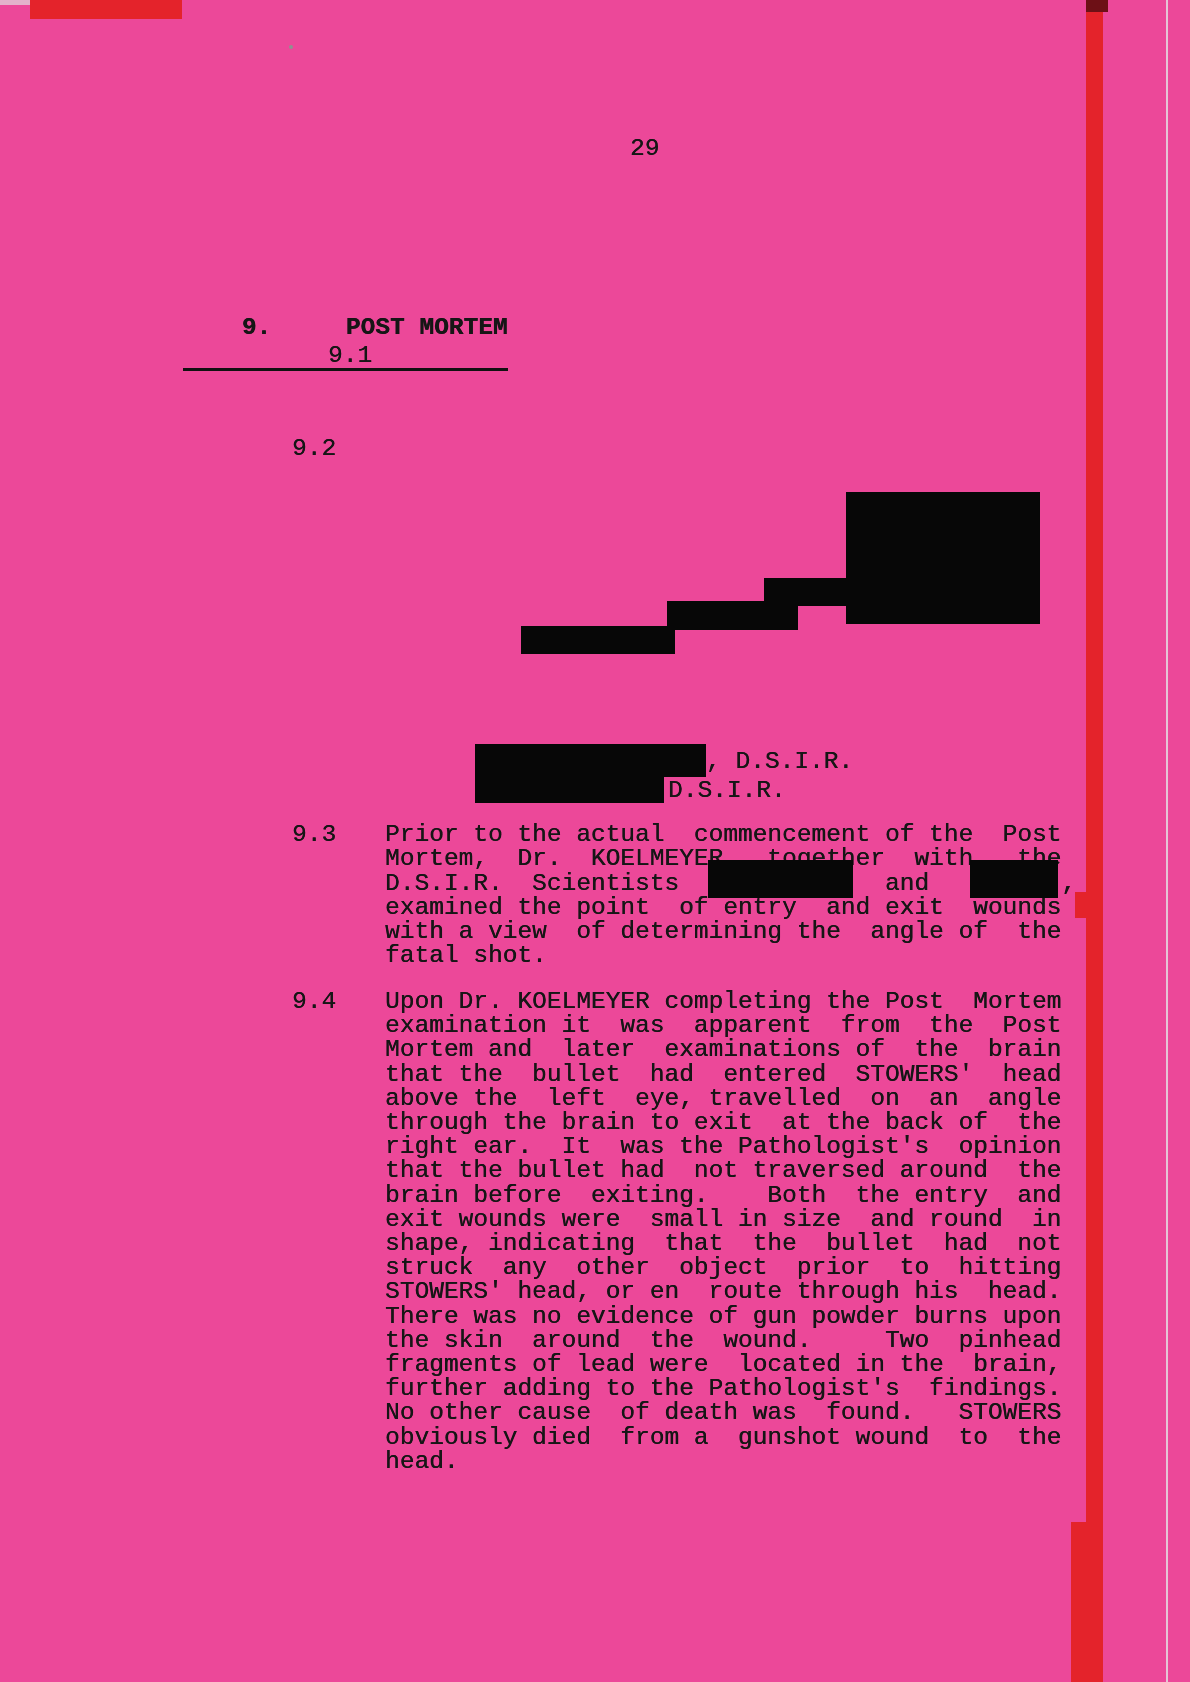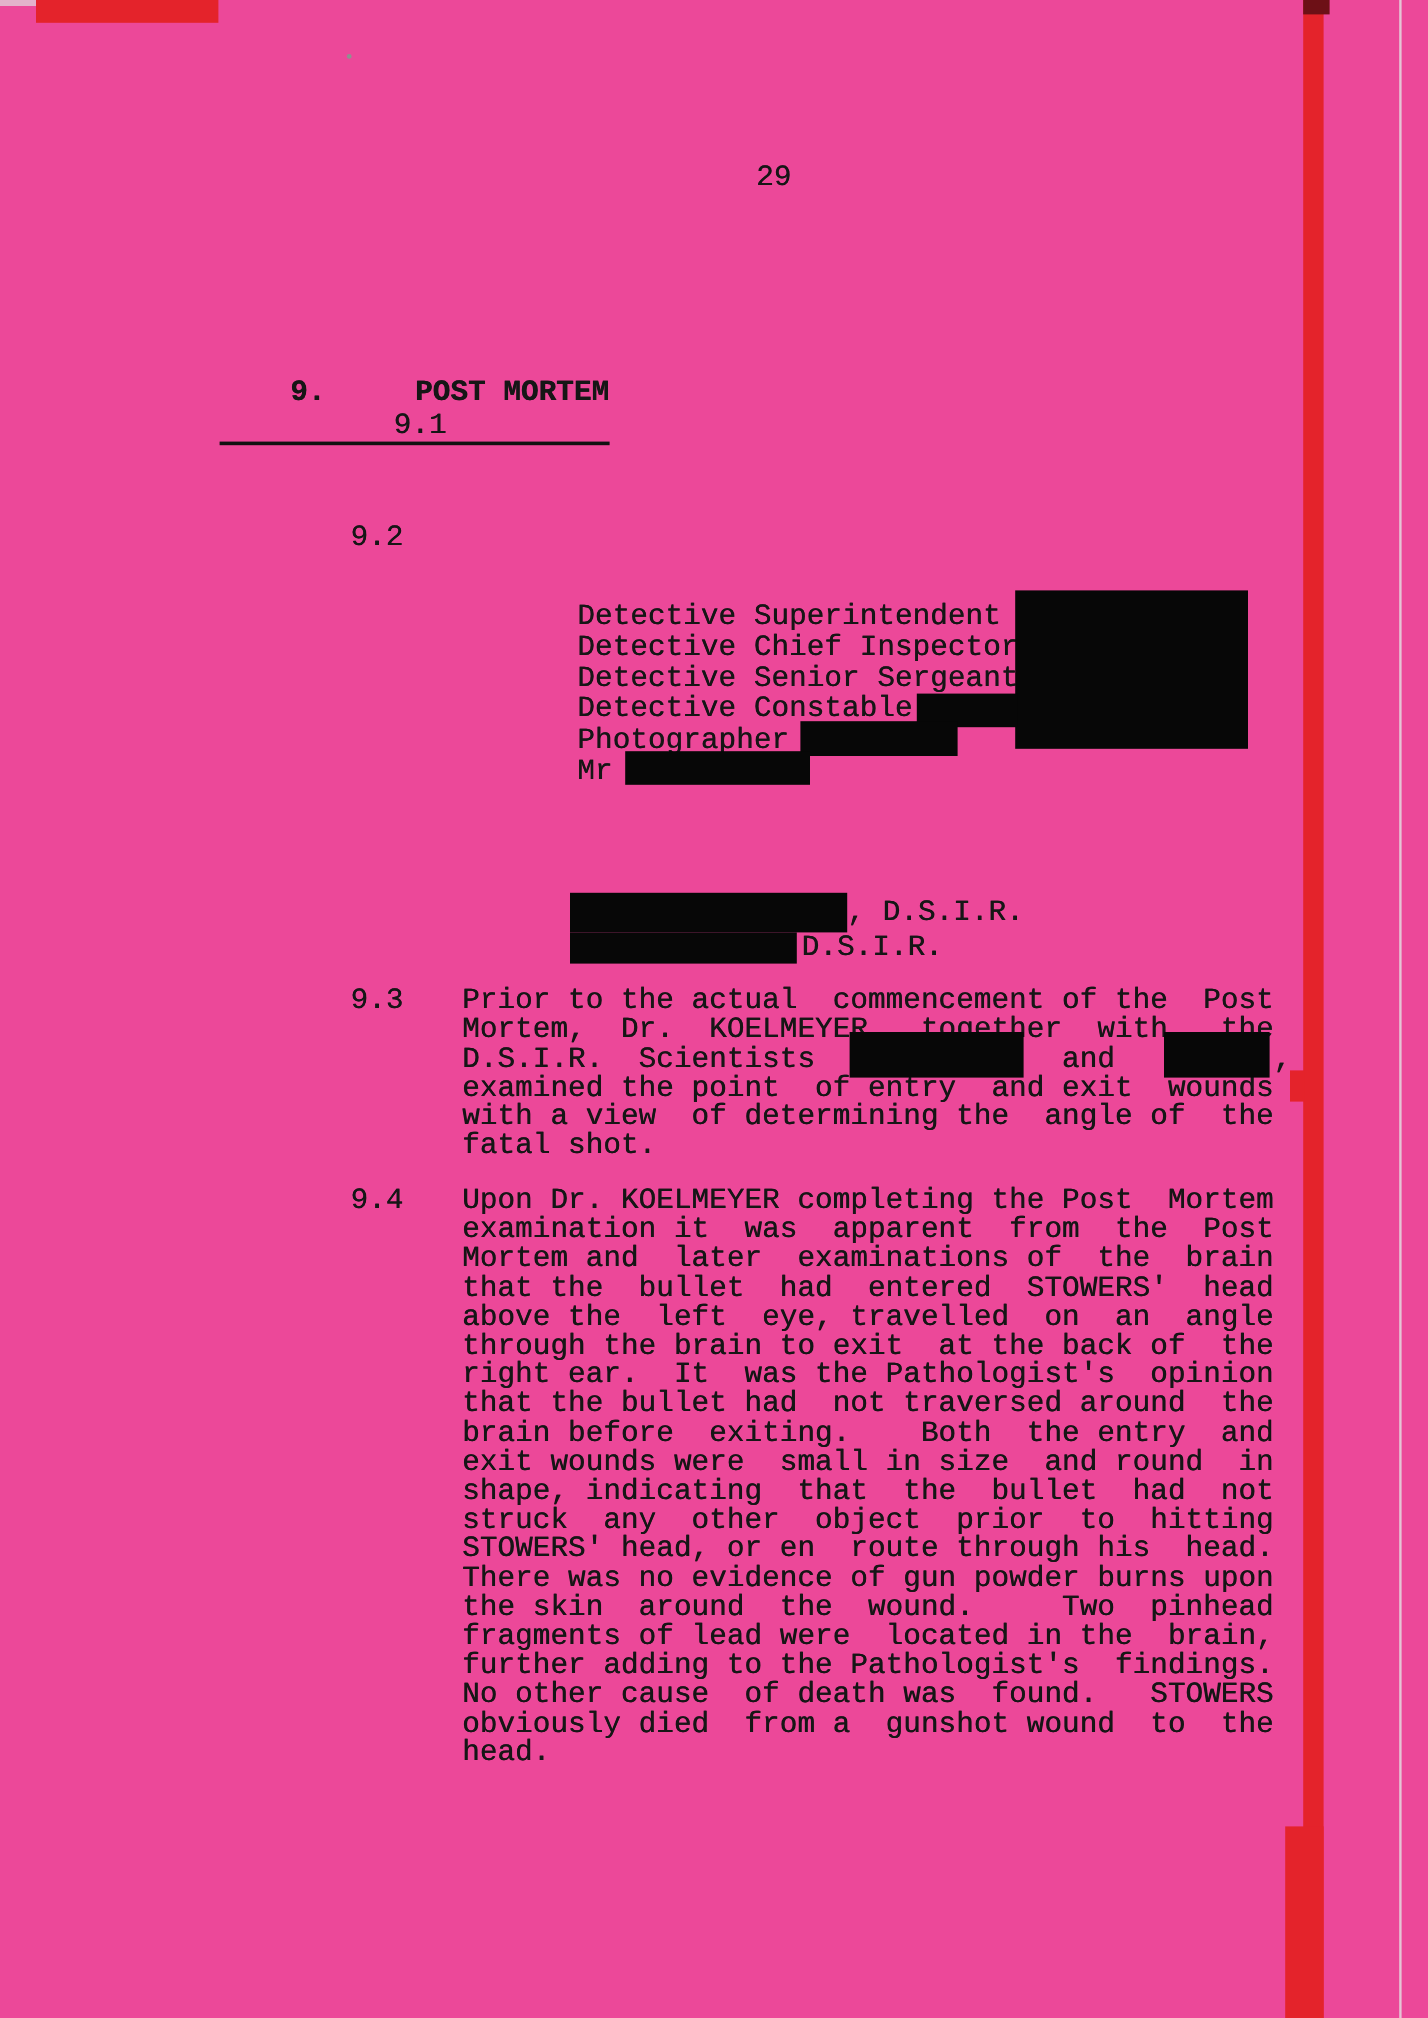--- a/index.html
+++ b/index.html
@@ -44,26 +44,20 @@
   <div class="mono abs" style="left:630px;top:136px;line-height:26px;">29</div>
 
   <div class="mono abs heading" style="left:183px;top:290px;">
     <span class="hnum">9.</span><span>POST MORTEM</span>
   </div>
 
   <div class="mono abs" style="left:292px;top:344px;line-height:24.4px;margin-left:36px;">9.1</div>
 
   <div class="mono abs" style="left:292px;top:437px;line-height:24.4px;">9.2</div>
 
-  <pre class="mono abs lh-list" style="left:481px;top:502px;">Detective Superintendent
-Detective Chief Inspector
-Detective Senior Sergeant
-Detective Constable
-Photographer
-Mr</pre>
 
   <div class="rbox" style="left:846px;top:492px;width:194px;height:132px;"></div>
   <div class="rbox" style="left:764px;top:578px;width:84px;height:28px;"></div>
   <div class="rbox" style="left:667px;top:601px;width:131px;height:29px;"></div>
   <div class="rbox" style="left:521px;top:626px;width:154px;height:28px;"></div>
 
 
   <div class="rbox" style="left:475px;top:744px;width:231px;height:33px;"></div>
   <div class="mono abs" style="left:706px;top:750px;line-height:24px;">, D.S.I.R.</div>
   <div class="rbox" style="left:475px;top:777px;width:189px;height:26px;"></div>

